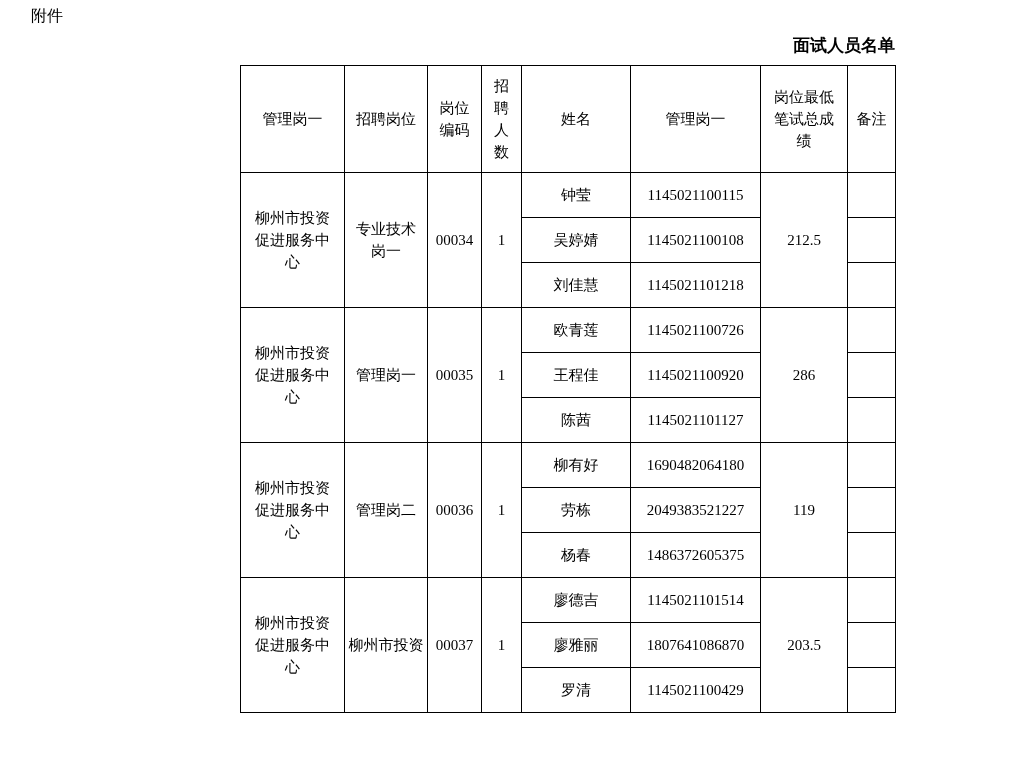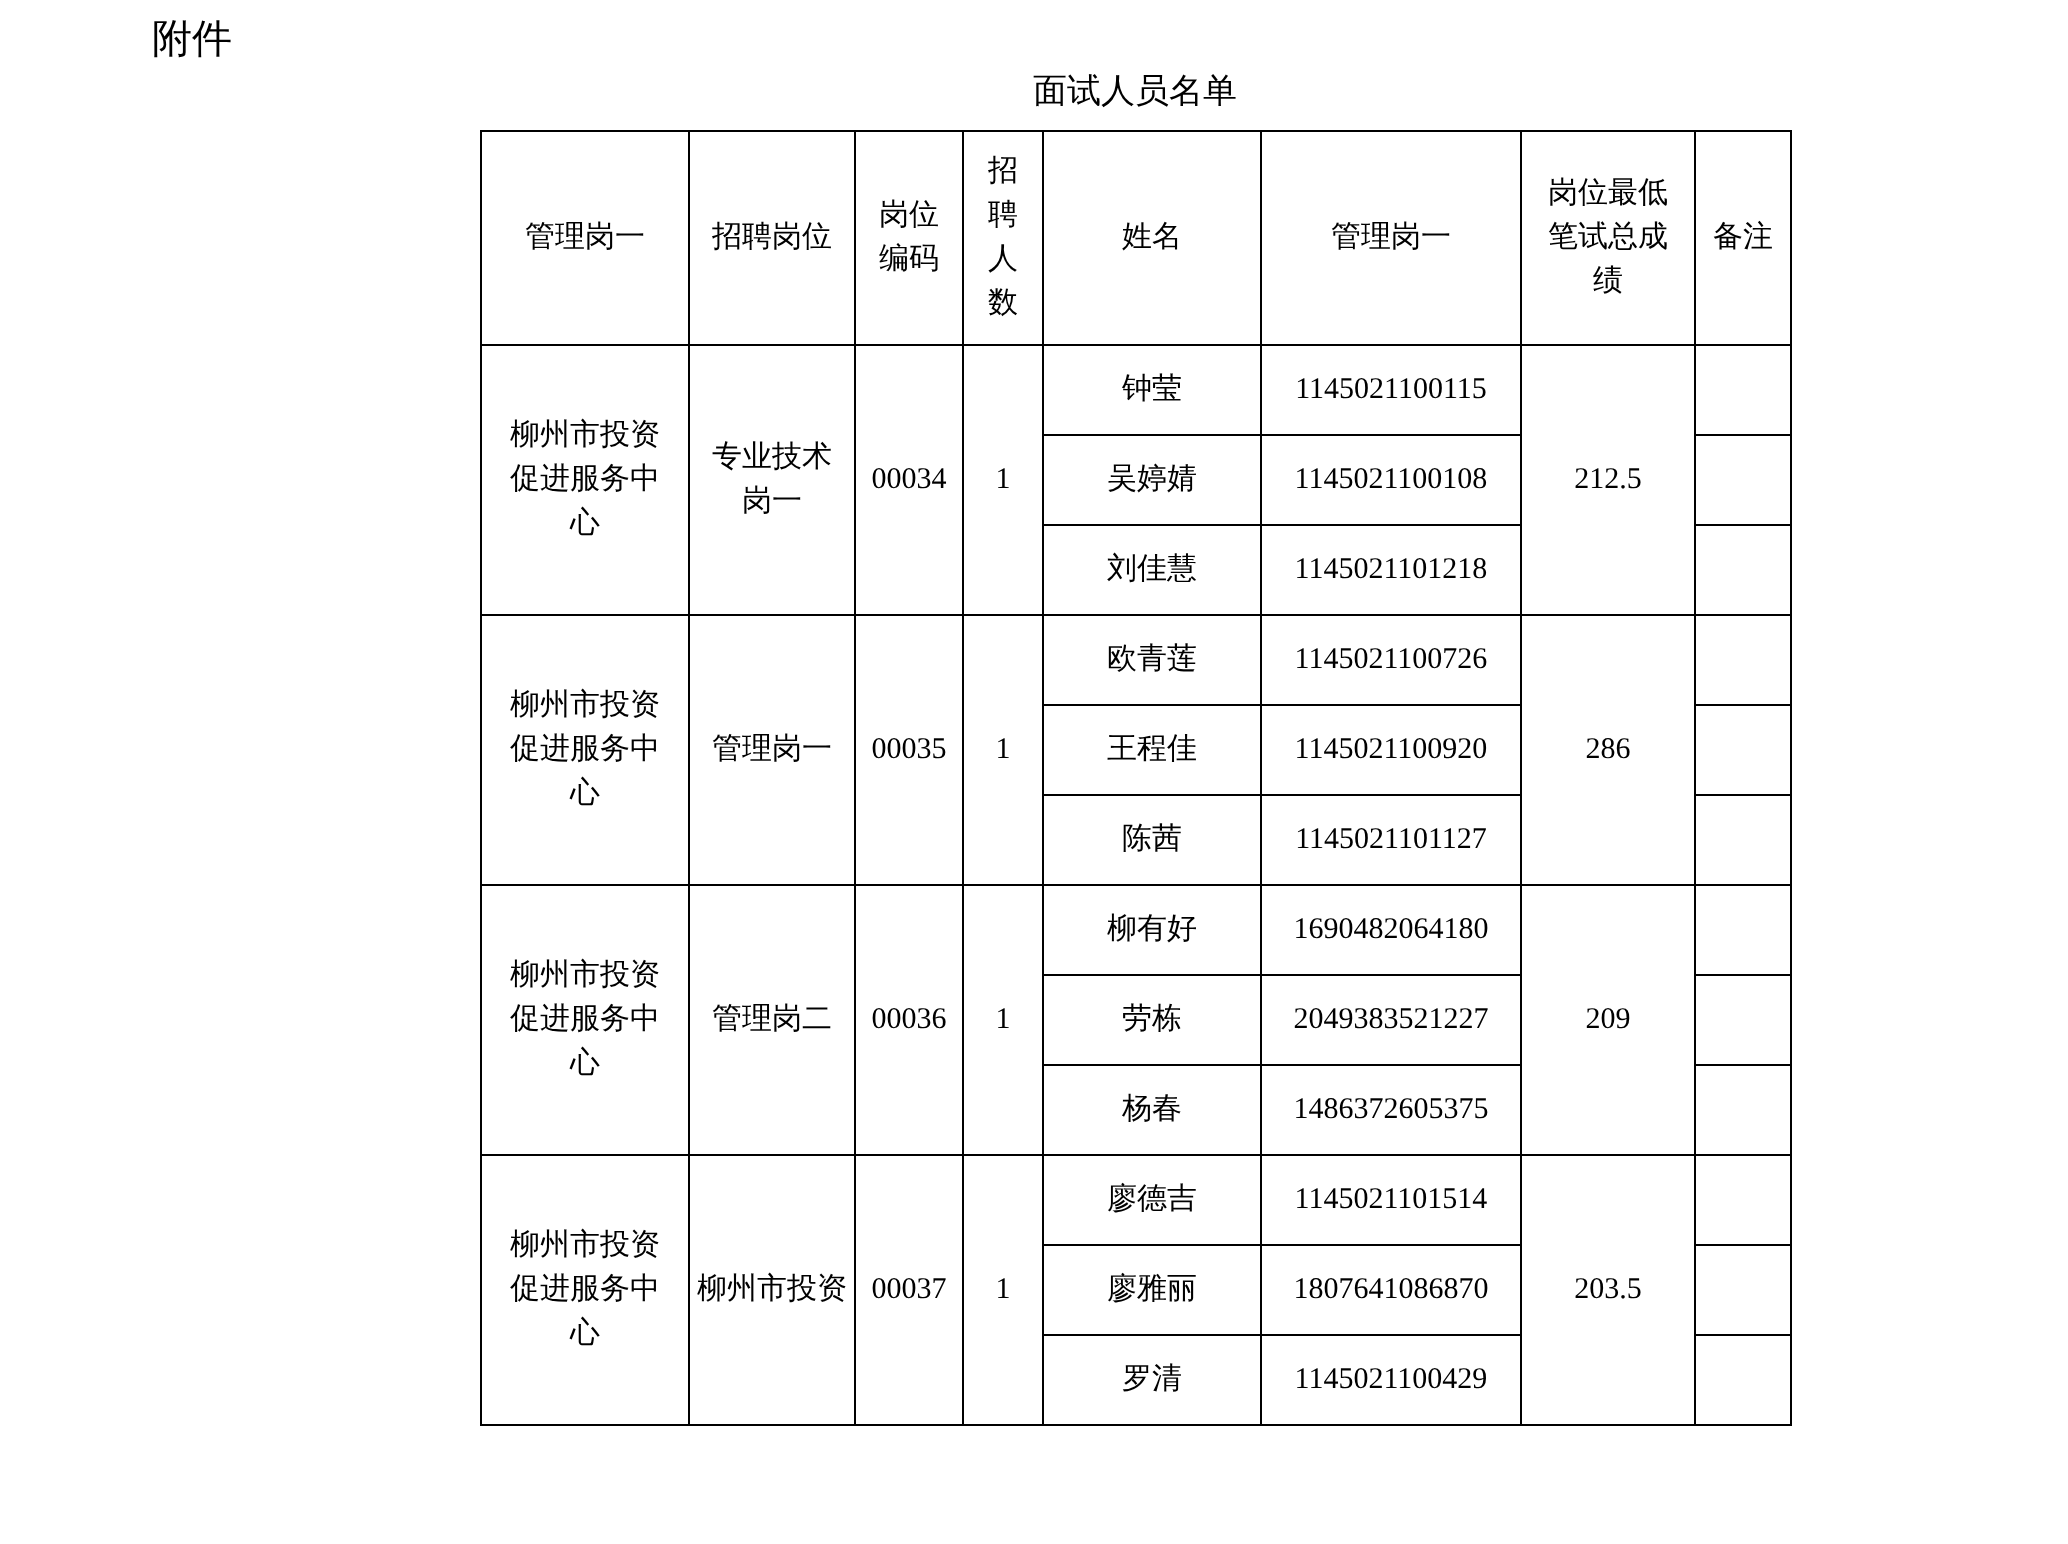--- a/index.html
+++ b/index.html
@@ -11,32 +11,31 @@
     position: relative;
     width: 1034px;
     height: 772px;
     font-family: "Liberation Serif", "DejaVu Serif", serif;
     color: #000000;
   }
   .attachment {
     position: absolute;
     left: 31px;
     top: 6px;
-    font-size: 20px;
+    font-size: 16px;
     color: #000000;
-    margin-left: 45px;
   }
   .doc-title {
     position: absolute;
     left: 240px;
     top: 34px;
     width: 655px;
-    text-align: center;
+    text-align: right;
     font-size: 17px;
-    font-weight: normal;
+    font-weight: bold;
     color: #000000;
   }
   table.roster {
     position: absolute;
     left: 240px;
     top: 65px;
     width: 655px;
     border-collapse: collapse;
     table-layout: fixed;
   }
@@ -138,21 +137,21 @@
 
     <tr class="data-row">
       <td rowspan="3">柳州市投资
 促进服务中
 心</td>
       <td rowspan="3">管理岗二</td>
       <td rowspan="3">00036</td>
       <td rowspan="3">1</td>
       <td>柳有好</td>
       <td>1690482064180</td>
-      <td rowspan="3">209</td>
+      <td rowspan="3">119</td>
       <td></td>
     </tr>
     <tr class="data-row">
       <td>劳栋</td>
       <td>2049383521227</td>
       <td></td>
     </tr>
     <tr class="data-row">
       <td>杨春</td>
       <td>1486372605375</td>

